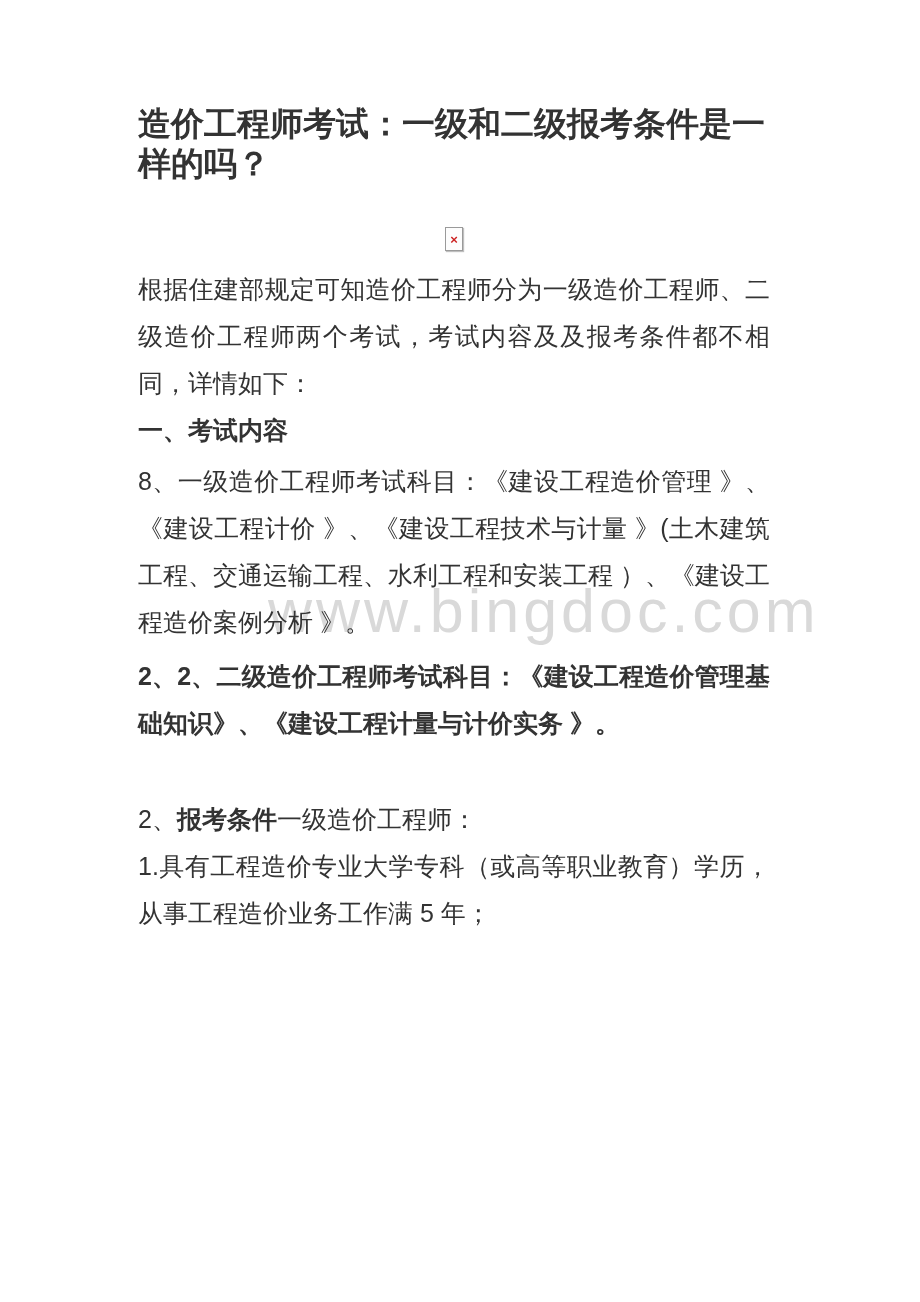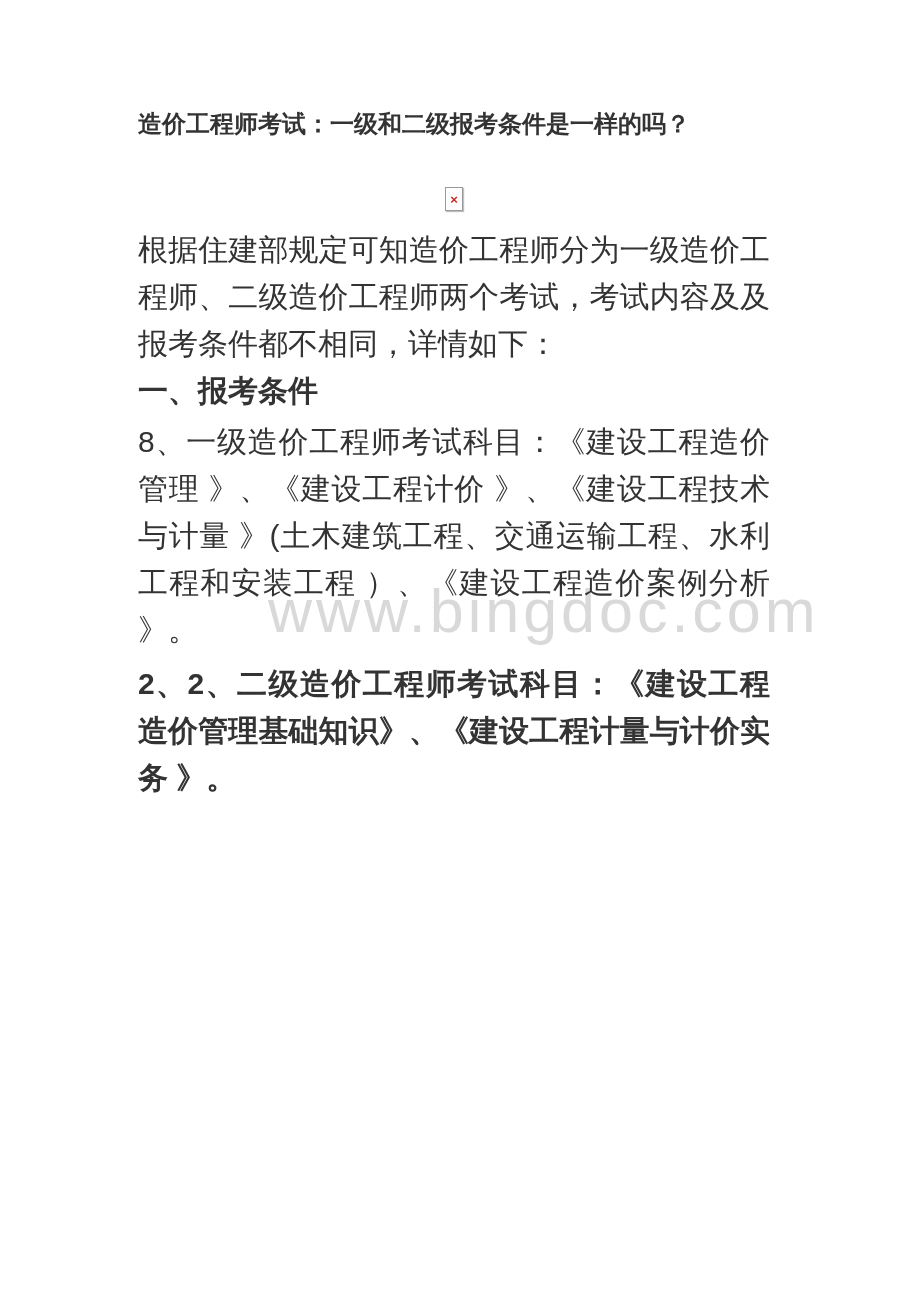--- a/index.html
+++ b/index.html
@@ -27,21 +27,21 @@
     user-select: none;
     pointer-events: none;
   }
   .content {
     position: relative;
     z-index: 1;
     padding: 0 150px 0 138px;
   }
   .title {
     margin: 104px 0 0 0;
-    font-size: 24px;
+    font-size: 33px;
     line-height: 40px;
     font-weight: bold;
     color: #333333;
   }
   .img-row {
     margin-top: 43px;
     height: 24px;
     display: flex;
     justify-content: center;
     align-items: center;
@@ -54,21 +54,21 @@
     box-shadow: 1px 1px 1px rgba(0,0,0,0.25);
     display: flex;
     align-items: center;
     justify-content: center;
     font-size: 13px;
     font-weight: bold;
     color: #cc2222;
   }
   p, h2 {
     margin: 0;
-    font-size: 30px;
+    font-size: 25px;
     line-height: 47px;
     text-align: justify;
     font-weight: normal;
   }
   h2 { font-weight: bold; }
   strong { font-weight: bold; }
   .p-intro  { margin-top: 15px; }
   .p-item1  { margin-top: 4px; }
   .p-item2  { margin-top: 7px; font-weight: bold; }
   .spacer   { height: 49px; }
@@ -82,25 +82,27 @@
 <div class="content">
 
   <h1 class="title">造价工程师考试：一级和二级报考条件是一样的吗？</h1>
 
   <div class="img-row">
     <span class="broken-img">×</span>
   </div>
 
   <p class="p-intro">根据住建部规定可知造价工程师分为一级造价工程师、二级造价工程师两个考试，考试内容及及报考条件都不相同，详情如下：</p>
 
-  <h2>一、报考条件</h2>
+  <h2>一、考试内容</h2>
 
   <p class="p-item1">8、一级造价工程师考试科目：《建设工程造价管理 》、《建设工程计价 》、《建设工程技术与计量 》(土木建筑工程、交通运输工程、水利工程和安装工程 ）、《建设工程造价案例分析 》。</p>
 
   <p class="p-item2">2、2、二级造价工程师考试科目：《建设工程造价管理基础知识》、《建设工程计量与计价实务 》。</p>
 
   <div class="spacer"></div>
 
+  <p><span>2、</span><strong>报考条件</strong><span>一级造价工程师：</span></p>
 
+  <p>1.具有工程造价专业大学专科（或高等职业教育）学历，从事工程造价业务工作满 5 年；</p>
 
 
 
 </div>
 
 </body></html>

